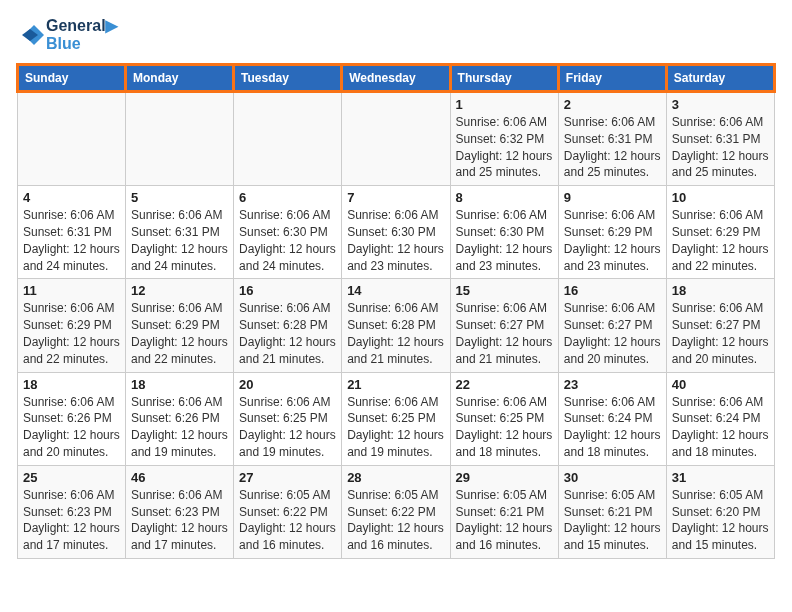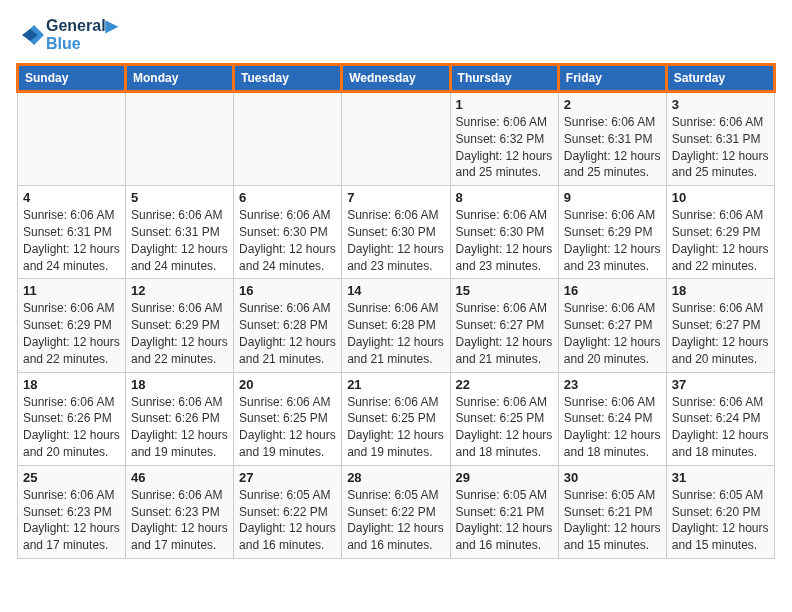--- a/index.html
+++ b/index.html
@@ -280,21 +280,21 @@
 and 18 minutes.</div>
         </td>
         <td>
           <span class="day-num">23</span>
           <div class="day-detail" style="white-space: pre-line;">Sunrise: 6:06 AM
 Sunset: 6:24 PM
 Daylight: 12 hours
 and 18 minutes.</div>
         </td>
         <td>
-          <span class="day-num">37</span>
+          <span class="day-num">40</span>
           <div class="day-detail" style="white-space: pre-line;">Sunrise: 6:06 AM
 Sunset: 6:24 PM
 Daylight: 12 hours
 and 18 minutes.</div>
         </td>
       </tr>
       <tr>
         <td>
           <span class="day-num">25</span>
           <div class="day-detail" style="white-space: pre-line;">Sunrise: 6:06 AM

